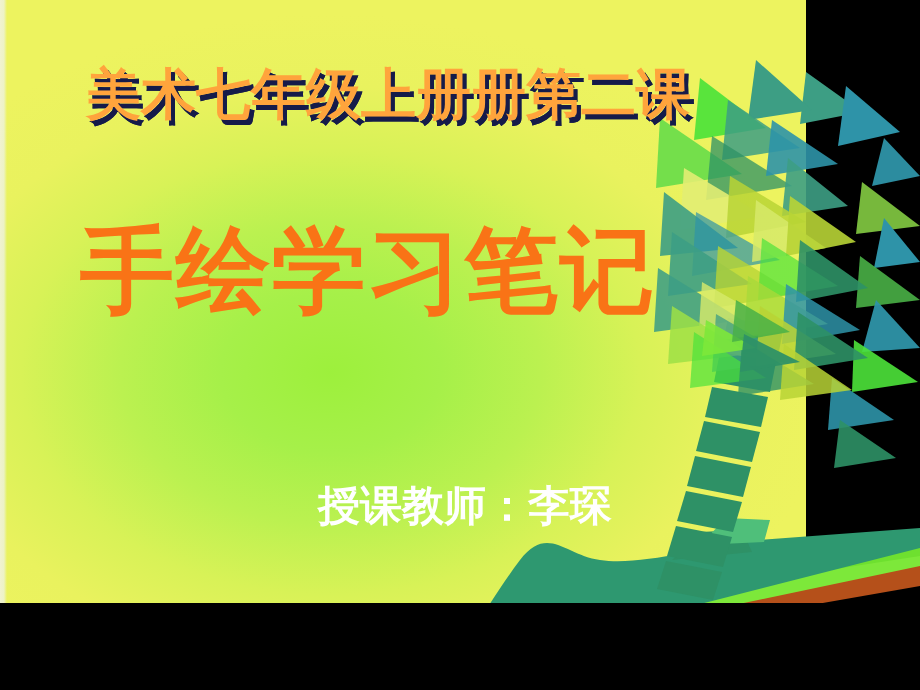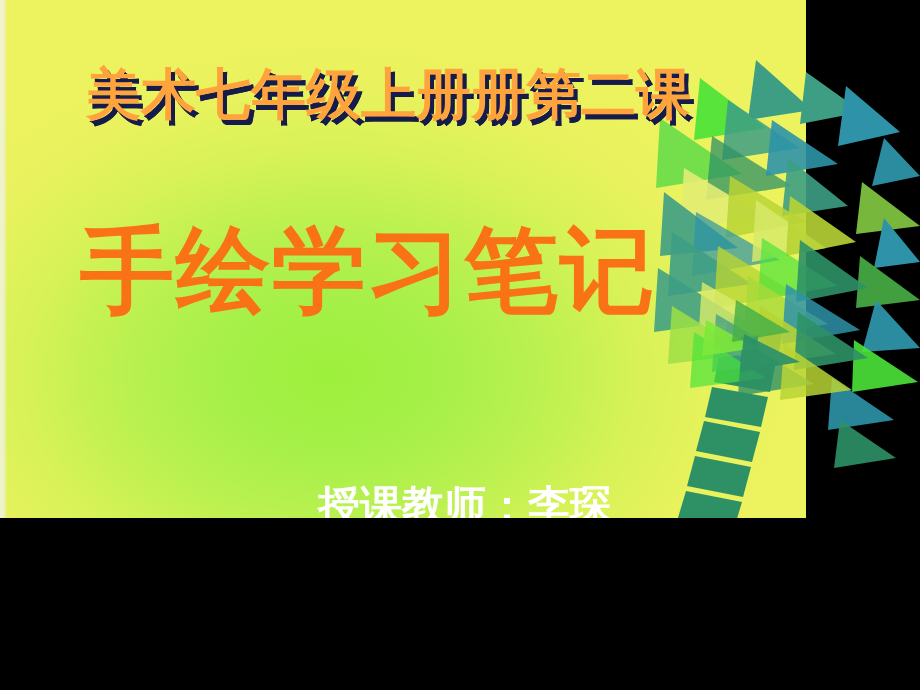--- a/index.html
+++ b/index.html
@@ -10,21 +10,21 @@
   body {
     width: 920px;
     height: 690px;
     overflow: hidden;
     font-family: "Liberation Sans", sans-serif;
   }
 
   #slide {
     position: relative;
     width: 920px;
-    height: 518px;
+    height: 603px;
     background: #000000;
     overflow: hidden;
   }
 
   
   .bg-panel {
     position: absolute;
     left: 0px;
     top: 0px;
     width: 806px;
@@ -91,21 +91,20 @@
   }
 
   #teacher-line {
     left: 318px;
     top: 480px;
     font-size: 42px;
     line-height: 52px;
     color: #FFFFFF;
     font-weight: bold;
     z-index: 40;
-    text-decoration: underline;
   }
 </style>
 </head>
 <body>
 
 <div id="slide">
 
   <div class="bg-panel"></div>
   <div class="bg-edge-left"></div>
 

